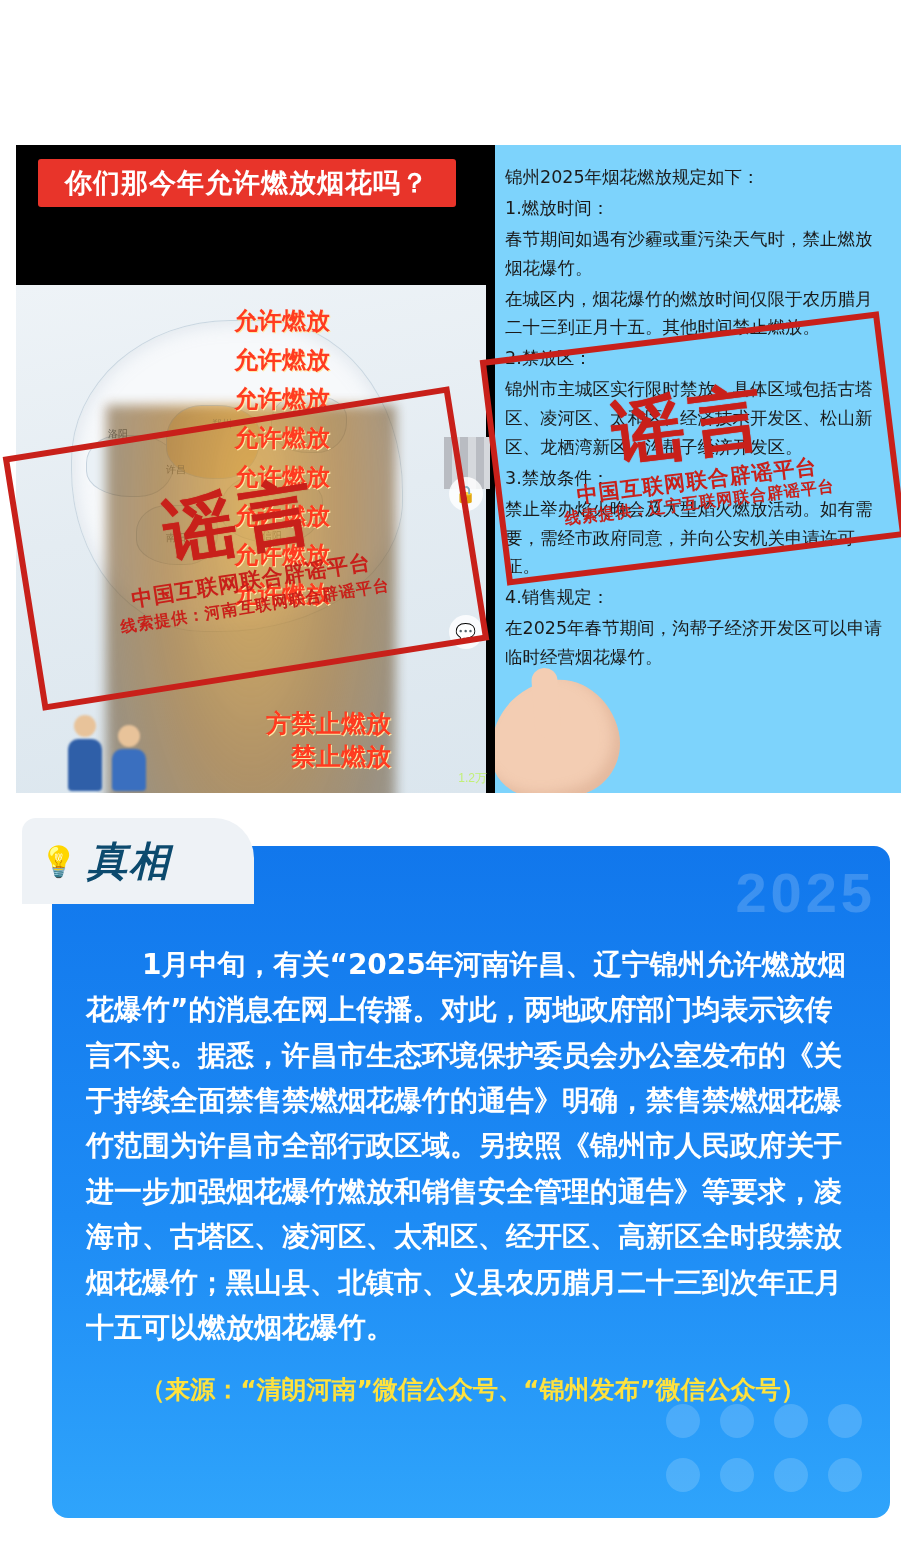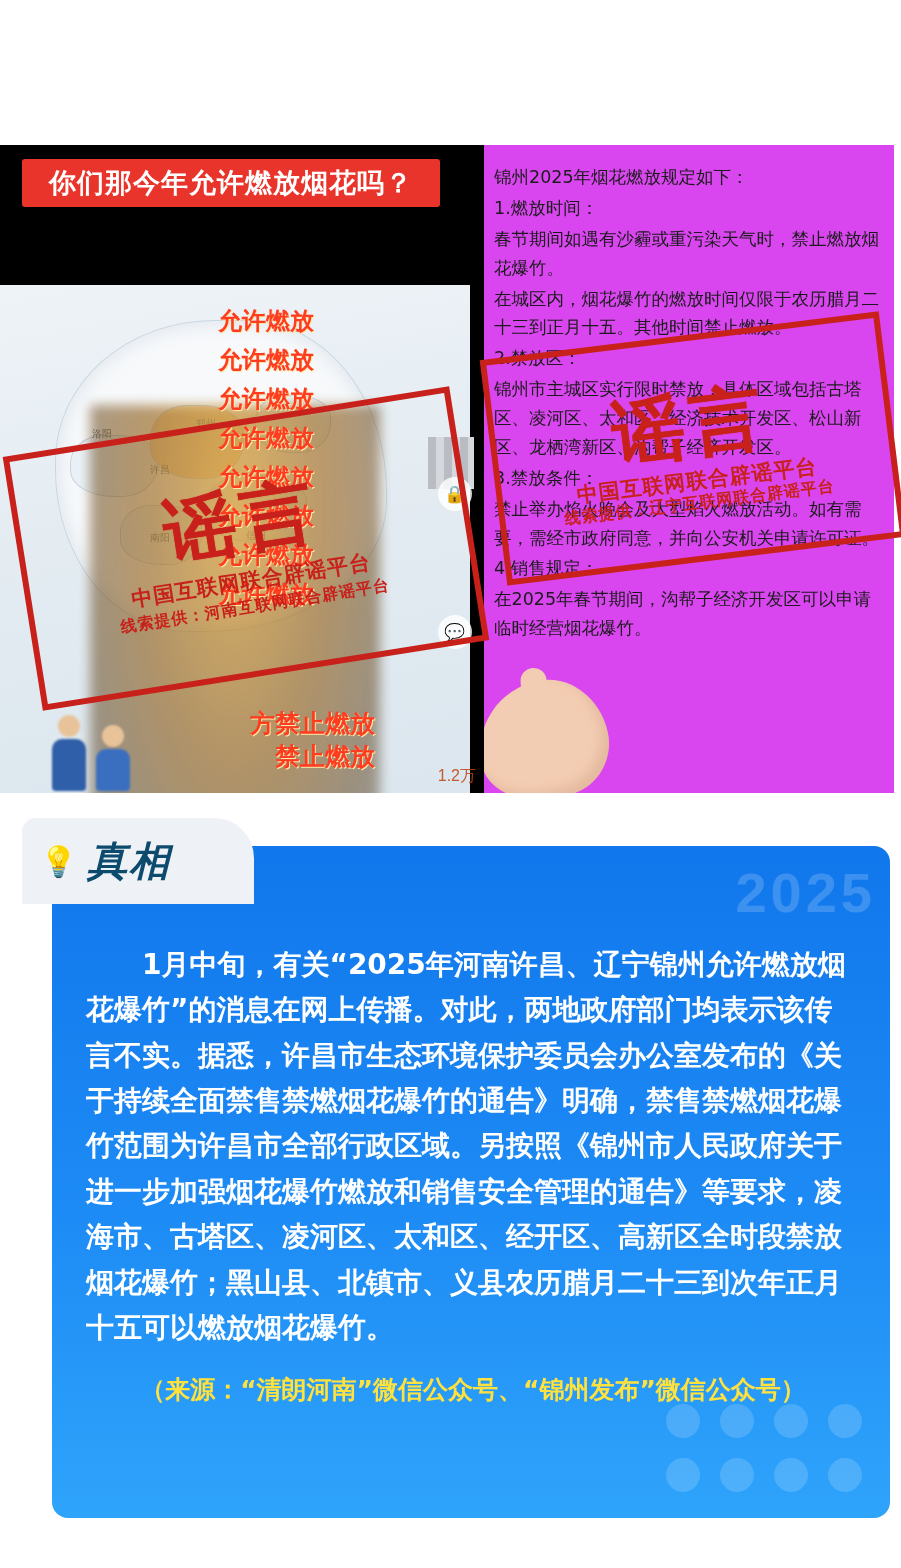--- a/index.html
+++ b/index.html
@@ -23,21 +23,21 @@
     width: 901px;
     height: 648px;
     display: flex;
   }
 
   
   .shot {
     position: relative;
     width: 484px;
     height: 648px;
-    margin-left: 0;
+    margin-left: 16px;
     background: #000000;
     overflow: hidden;
   }
   .shot-banner {
     position: absolute;
     left: 22px;
     top: 14px;
     width: 418px;
     height: 48px;
     background: #e8342a;
@@ -159,22 +159,22 @@
     bottom: 2px;
     z-index: 4;
     filter: blur(1px);
   }
   .p-body { width: 34px; height: 52px; background: #2f5fa8; border-radius: 10px 10px 4px 4px; }
   .p-head { width: 22px; height: 22px; border-radius: 50%; background: #e8c39a; margin: 0 auto 2px; }
   .shot-bottom-ui {
     position: absolute;
     right: 8px;
     bottom: 6px;
-    color: #c2410c;
-    font-size: 16px;
+    color: #bef264;
+    font-size: 12px;
     z-index: 7;
     opacity: 0.85;
   }
   .side-icon {
     position: absolute;
     right: 12px;
     width: 34px;
     height: 34px;
     border-radius: 50%;
     background: rgba(255,255,255,0.82);
@@ -184,21 +184,21 @@
     font-size: 17px;
     color: #555;
     z-index: 7;
   }
 
   
   .textpanel {
     position: relative;
     width: 410px;
     height: 648px;
-    background: #d946ef;
+    background: #7dd3fc;
     padding: 18px 12px 0 10px;
     box-sizing: border-box;
     overflow: hidden;
   }
   .textpanel p {
     margin: 0 0 2px 0;
     font-size: 17.5px;
     line-height: 1.65;
     color: #1b1b1b;
     font-family: "DejaVu Sans", "Liberation Sans", sans-serif;

